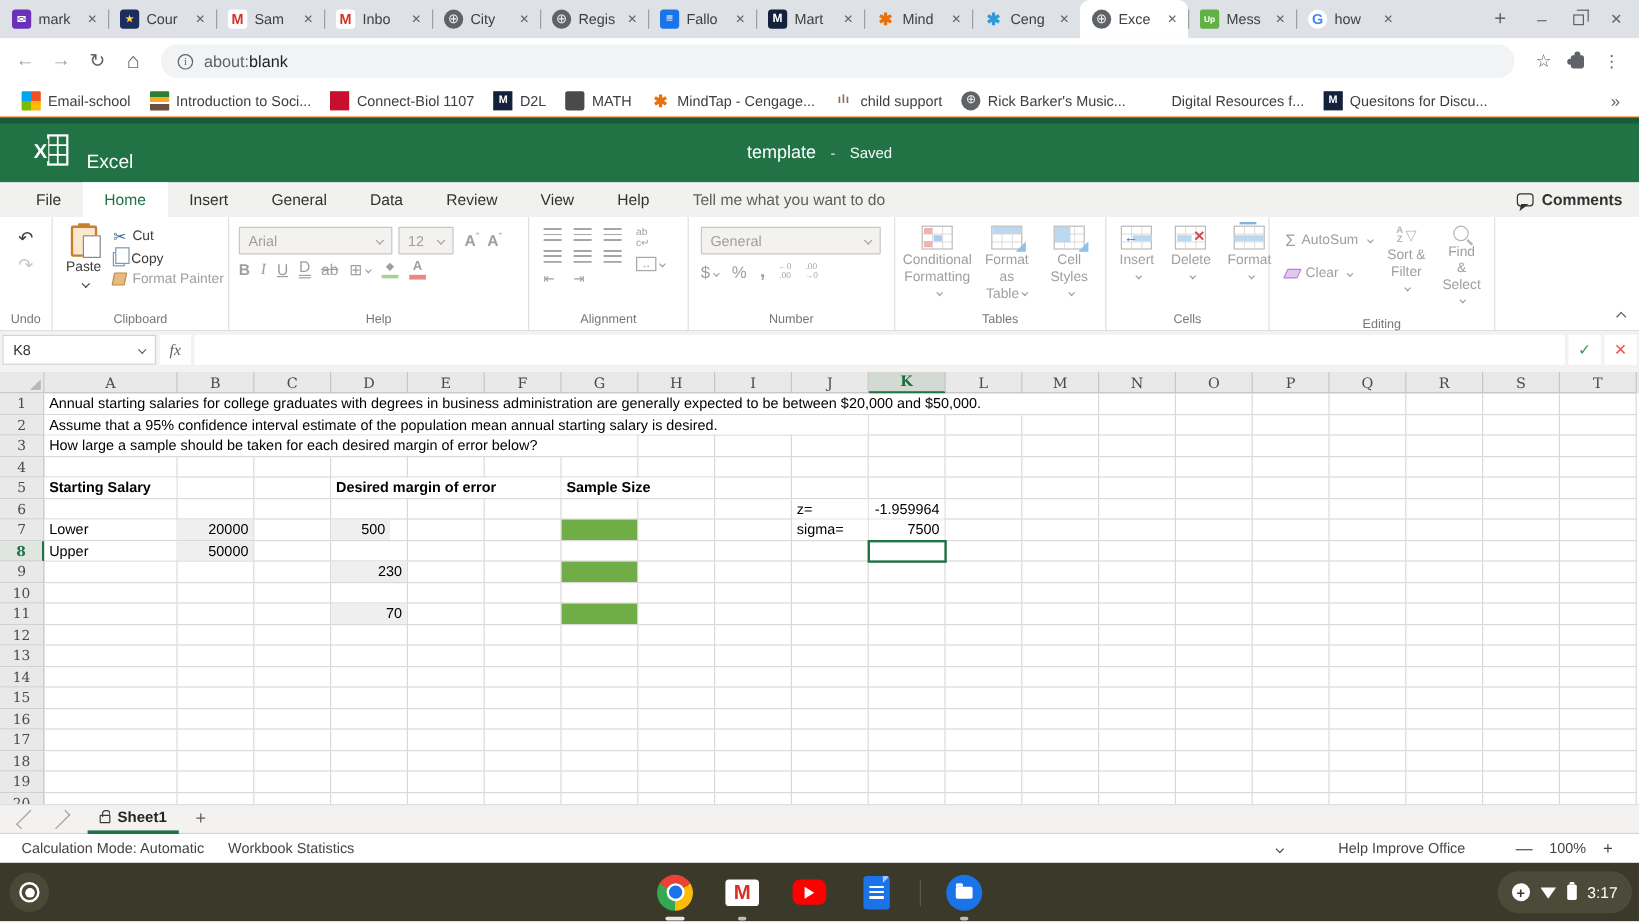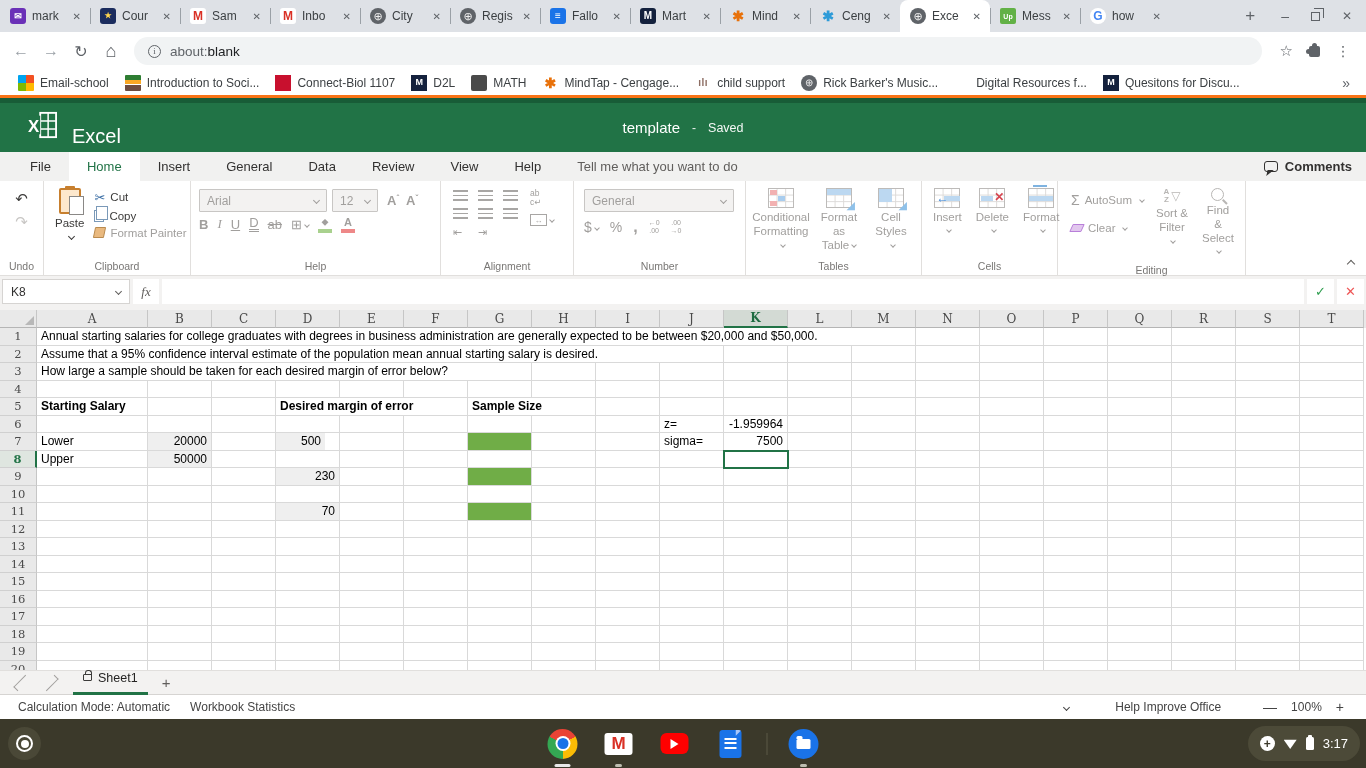--- a/index.html
+++ b/index.html
@@ -46,39 +46,39 @@
   .info-ic{width:13px;height:13px;border:1.2px solid #5f6368;border-radius:50%;color:#5f6368;font-size:9px;display:flex;align-items:center;justify-content:center;font-family:"Liberation Serif",serif}
   .url{font-size:13.5px;color:#202124}.url .scheme{color:#5f6368}
   .tb-right{display:flex;align-items:center;gap:16px;padding:0 8px;color:#5f6368}
   .star{font-size:15px}
   .puzzle{width:11px;height:11px;background:#5f6368;border-radius:2px;position:relative}
   .puzzle::before{content:'';position:absolute;top:-3px;left:3px;width:5px;height:5px;border-radius:50%;background:#5f6368}
   .puzzle::after{content:'';position:absolute;left:-3px;top:3px;width:5px;height:5px;border-radius:50%;background:#5f6368}
   .dots{font-size:14px}
 
   
-  .bookmarks{height:28px;background:#fff;display:flex;align-items:center;padding:0 10px;gap:4px;border-bottom:3px solid #f97316}
+  .bookmarks{height:28px;background:#fff;display:flex;align-items:center;padding:0 10px;gap:4px;border-bottom:1px solid #f97316}
   .bm{display:flex;align-items:center;gap:6px;font-size:12px;color:#3c4043;padding:3px 8px;border-radius:4px;white-space:nowrap}
   .bmf{width:16px;height:16px;flex:none;display:flex;align-items:center;justify-content:center;font-size:9px;font-weight:700;line-height:1}
   .bmf-ms-squares{background:conic-gradient(#f25022 0 25%,#ffb900 0 50%,#7fba00 0 75%,#00a4ef 0 100%);border-radius:1px}
   .bmf-books{background:linear-gradient(#2e7d32 0 30%,#f9a825 30% 55%,#fff 55% 65%,#6d4c41 65% 100%);border-radius:1px}
   .bmf-red{background:#c8102e;color:#fff;font-size:5px}
   .bmf-navy-m{background:#14213d;color:#fff}
   .bmf-dark-book{background:#4a4a4a;border-radius:2px}
   .bmf-burst-orange{color:#e8710a;font-size:14px}
   .bmf-bars{color:#8d6e63;font-size:10px;font-weight:700;letter-spacing:.5px}
   .bmf-globe{background:#5f6368;color:#eee;border-radius:50%;font-size:10px;font-weight:400}
   .bmf-none{background:transparent}
   .bm-more{margin-left:auto;color:#5f6368;font-size:14px;padding:0 6px}
 
   
   .xl-header{height:54px;background:#217346;position:relative;display:flex;align-items:center;color:#fff}
   .xl-header::before{content:'';position:absolute;top:0;left:0;right:0;height:5px;background:#185c37}
   .xl-logo{margin:4px 14px 0 28px}
-  .xl-name{font-size:20px;margin-top:22px;font-weight:400}
+  .xl-name{font-size:16px;margin-top:22px;font-weight:400}
   .xl-doc{position:absolute;left:0;right:0;top:5px;height:49px;display:flex;align-items:center;justify-content:center;gap:12px}
   .xl-doc .t{font-size:15px}.xl-doc .d{font-size:12px;opacity:.9}.xl-doc .s{font-size:12.5px;opacity:.95}
 
   
   .xl-tabs{height:29px;background:#f1f1f0;display:flex;align-items:stretch;padding-left:12px;font-size:13px;color:#323130;position:relative}
   .rtab{display:flex;align-items:center;padding:0 18px}
   .rtab.active{background:#fff;color:#217346;font-weight:400}
   .tellme{display:flex;align-items:center;padding:0 18px;color:#605e5c}
   .comments-btn{position:absolute;right:14px;top:0;height:29px;display:flex;align-items:center;gap:7px;font-size:13px;font-weight:700;color:#323130}
   .bubble{width:14px;height:11px;border:1.5px solid #323130;border-radius:3px;position:relative}
@@ -157,21 +157,21 @@
   .ov{position:absolute;display:flex;align-items:center;font-size:12px;color:#000;background:#fff;white-space:nowrap;overflow:hidden;padding:0 4px;line-height:1}
   .ov.ar{justify-content:flex-end}
   .ov.b{font-weight:700}
   .ov.bg-gray{background:#efefef}
   .ov.bg-green{background:#70ad47}
   .selbox-cell{position:absolute;border:2px solid #217346;background:transparent}
 
   
   .sheetbar{height:24px;background:#f3f2f1;display:flex;align-items:center;gap:4px;padding:0 10px;border-top:1px solid #e1dfdd}
   .snav{color:#a19f9d;padding:0 8px}
-  .stab{display:flex;align-items:flex-start;gap:6px;height:24px;padding:0 10px;border-bottom:3px solid #217346;font-size:12.5px;font-weight:400;color:#252423}
+  .stab{display:flex;align-items:center;gap:6px;height:24px;padding:0 10px;border-bottom:3px solid #217346;font-size:12.5px;font-weight:700;color:#252423}
   .lockic{width:9px;height:7px;border:1.3px solid #3b3a39;border-radius:1px;position:relative;margin-top:3px}
   .lockic::before{content:'';position:absolute;left:1px;top:-5px;width:4.5px;height:4.5px;border:1.3px solid #3b3a39;border-bottom:none;border-radius:3px 3px 0 0}
   .addsheet{color:#605e5c;font-size:15px;padding:0 10px}
 
   
   .statusbar{height:25px;background:#fff;border-top:1px solid #d6d4d2;display:flex;align-items:center;font-size:12px;color:#444;padding:0 8px}
   .statusbar .itm{padding:0 10px}
   .sb-right{margin-left:auto;display:flex;align-items:center;gap:0}
   .sb-chv{color:#444;margin-right:46px}
   .sb-help{margin-right:42px}

